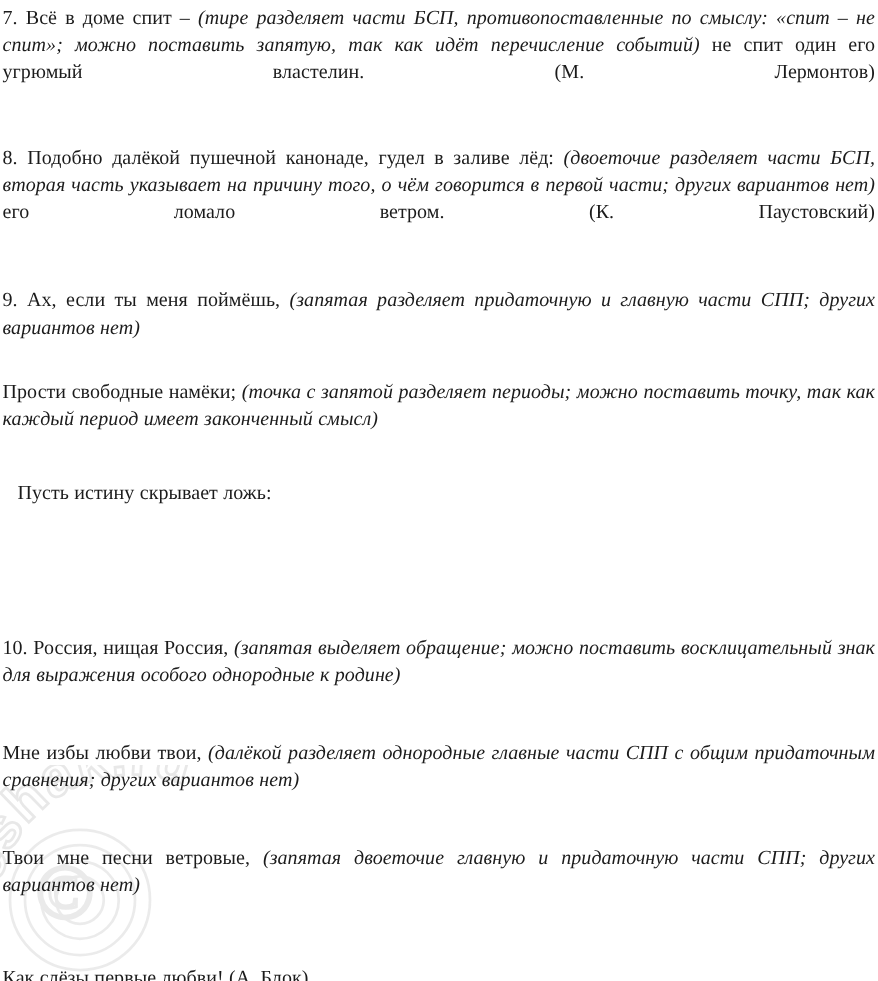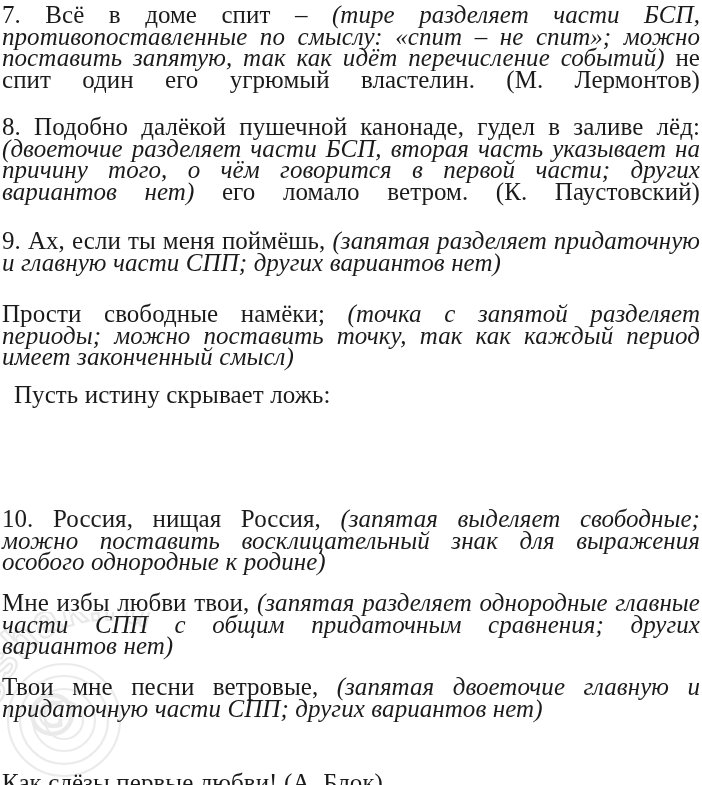--- a/index.html
+++ b/index.html
@@ -34,21 +34,21 @@
     height: 185px;
     pointer-events: none;
     z-index: 0;
     opacity: 0.55;
   }
 
   
   .block {
     position: relative;
     z-index: 2;
-    font-size: 25px;
+    font-size: 16px;
     line-height: 21.5px;
     text-align: justify;
     text-justify: inter-word;
     letter-spacing: 0.05px;
     word-spacing: 0.2px;
     margin: 0;
   }
   .block.last-line-natural { text-align-last: left; }
   .block.stretch { text-align-last: justify; }
   .block.plain { text-align: left; }
@@ -103,26 +103,26 @@
     <span>Прости свободные намёки; </span><span class="it">(точка с запятой разделяет периоды; можно</span>
     <span class="it">поставить точку, так как каждый период имеет законченный смысл)</span>
   </p>
 
   <p class="block pos plain" style="top:384px;margin-left:12px;">
     <span>Пусть истину скрывает ложь:</span>
   </p>
 
 
   <p class="block pos last-line-natural" style="top:508px;">
-    <span>10. Россия, нищая Россия, </span><span class="it">(запятая выделяет свободные; можно поставить</span>
+    <span>10. Россия, нищая Россия, </span><span class="it">(запятая выделяет обращение; можно поставить</span>
     <span class="it">восклицательный знак для выражения особого однородные к родине)</span>
   </p>
 
   <p class="block pos last-line-natural" style="top:592px;">
-    <span>Мне избы любви твои, </span><span class="it">(запятая разделяет однородные главные части СПП с</span>
+    <span>Мне избы любви твои, </span><span class="it">(далёкой разделяет однородные главные части СПП с</span>
     <span class="it">общим придаточным сравнения; других вариантов нет)</span>
   </p>
 
   <p class="block pos last-line-natural" style="top:676px;">
     <span>Твои мне песни ветровые, </span><span class="it">(запятая двоеточие главную и придаточную части</span>
     <span class="it">СПП; других вариантов нет)</span>
   </p>
 
   <p class="block pos plain" style="top:772px;">
     <span>Как слёзы первые любви! (А. Блок)</span>

